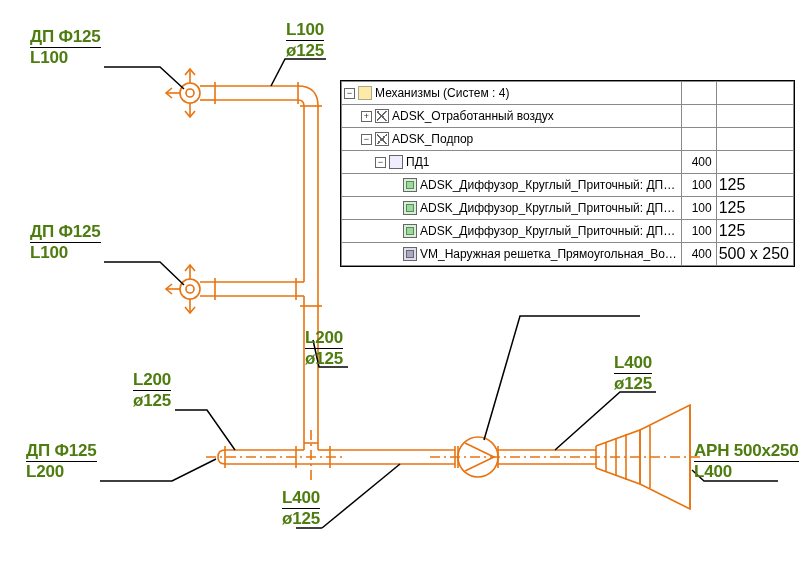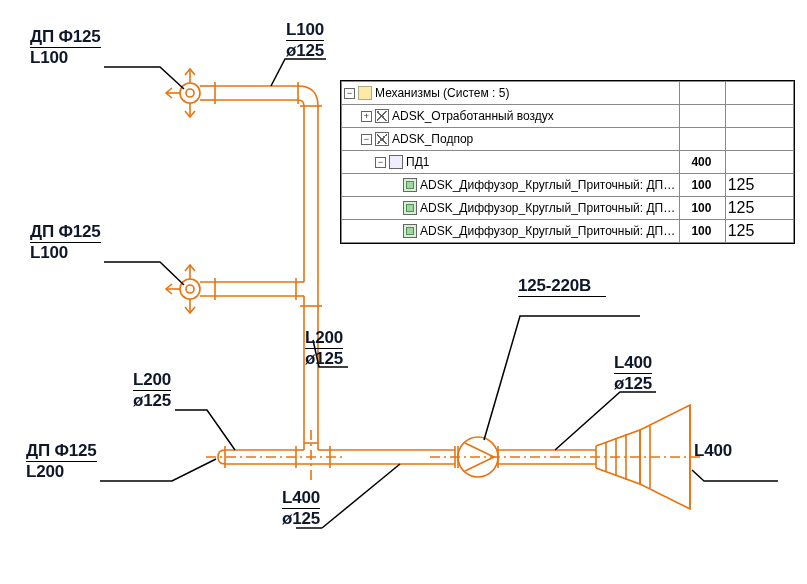--- a/index.html
+++ b/index.html
@@ -12,21 +12,21 @@
     overflow: hidden;
   }
   .canvas {
     position: absolute;
     left: 0; top: 0;
     width: 807px; height: 584px;
   }
   
   .lbl {
     position: absolute;
-    color: #0f172a;
+    color: #4d7c0f;
     font-size: 17px;
     line-height: 19px;
     white-space: nowrap;
     font-stretch: condensed;
     font-weight: 600;
     letter-spacing: -0.2px;
   }
   .underline {
     border-bottom: 1.5px solid #000;
     padding-bottom: 1px;
@@ -48,24 +48,23 @@
   }
   .panel td {
     border: 1px solid #8a8a8a;
     padding: 2px 4px 2px 2px;
     height: 18px;
     vertical-align: middle;
     overflow: hidden;
     white-space: nowrap;
   }
   .panel td.num {
-    text-align: center;
+    text-align: right;
     width: 42px;
     font-size: 12px;
-    font-weight: bold;
   }
   .panel td.dim {
     text-align: left;
     width: 68px;
     font-size: 16px;
   }
   .tree-cell { display: flex; align-items: center; gap: 3px; }
   .pm {
     width: 9px; height: 9px;
     border: 1px solid #666;
@@ -273,41 +272,41 @@
   <span class="row1 underline">ДП Ф125</span>
   <span>L200</span>
 </div>
 
 <div class="lbl" style="left:282px; top:488px;">
   <span class="row1 underline">L400</span>
   <span>ø125</span>
 </div>
 
 <div class="lbl" style="left:518px; top:276px; font-size:17px;">
-  <span class="row1 underline" style="min-width:88px">125-220В</span>
 </div>
 
 <div class="lbl" style="left:614px; top:353px;">
   <span class="row1 underline">L400</span>
   <span>ø125</span>
 </div>
 
 <div class="lbl" style="left:694px; top:441px;">
+  <span class="row1 underline">АРН 500х250</span>
   <span>L400</span>
 </div>
 
 <div class="panel" style="left:340px; top:80px; width:453px;">
   <table>
     <tbody>
         <tr>
       <td>
         <div class="tree-cell">
           <span class="pm">−</span>
           <span class="ico folder"></span>
-          <span>Механизмы (Систем : 5)</span>
+          <span>Механизмы (Систем : 4)</span>
         </div>
       </td>
       <td class="num"></td>
           <td class="dim"></td>
     </tr>
     <tr>
       <td>
         <div class="tree-cell">
           <span class="spacer" style="width:14px"></span>
           <span class="pm">+</span>
@@ -368,15 +367,26 @@
       <td>
             <div class="tree-cell">
         <span class="spacer" style="width:56px"></span>
         <span class="ico leaf"></span>
         <span>ADSK_Диффузор_Круглый_Приточный: ДП…</span>
       </div>
           </td>
       <td class="num">100</td>
       <td class="dim">125</td>
     </tr>
+    <tr>
+      <td>
+            <div class="tree-cell">
+        <span class="spacer" style="width:56px"></span>
+        <span class="ico leaf2"></span>
+        <span>VM_Наружная решетка_Прямоугольная_Во…</span>
+      </div>
+          </td>
+      <td class="num">400</td>
+      <td class="dim">500 x 250</td>
+    </tr>
   </tbody>
     </table>
 </div>
 
 </body></html>

